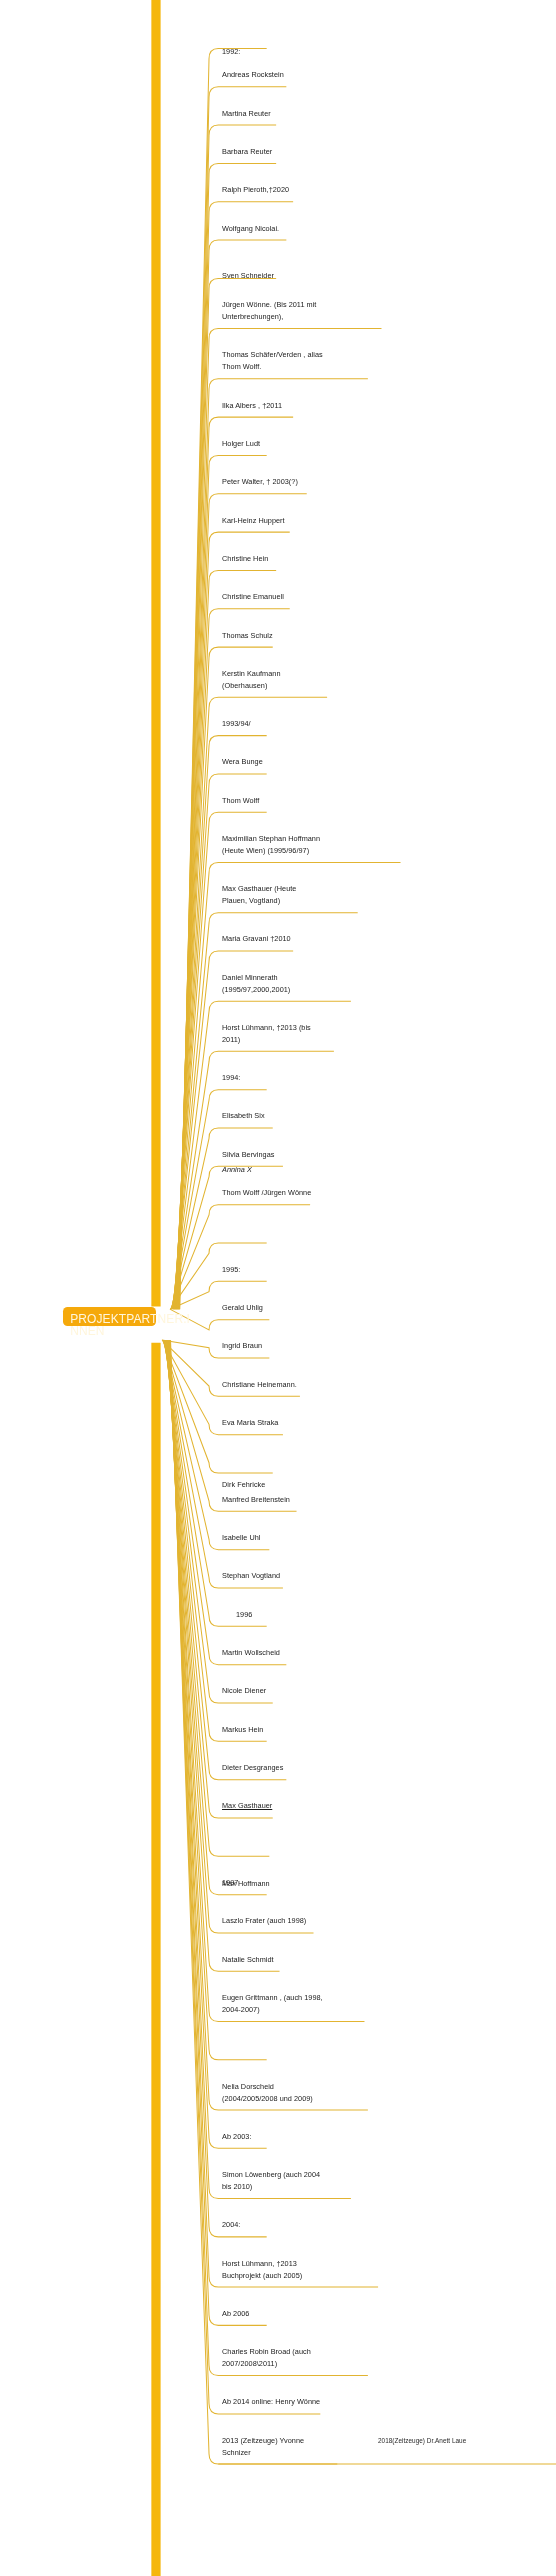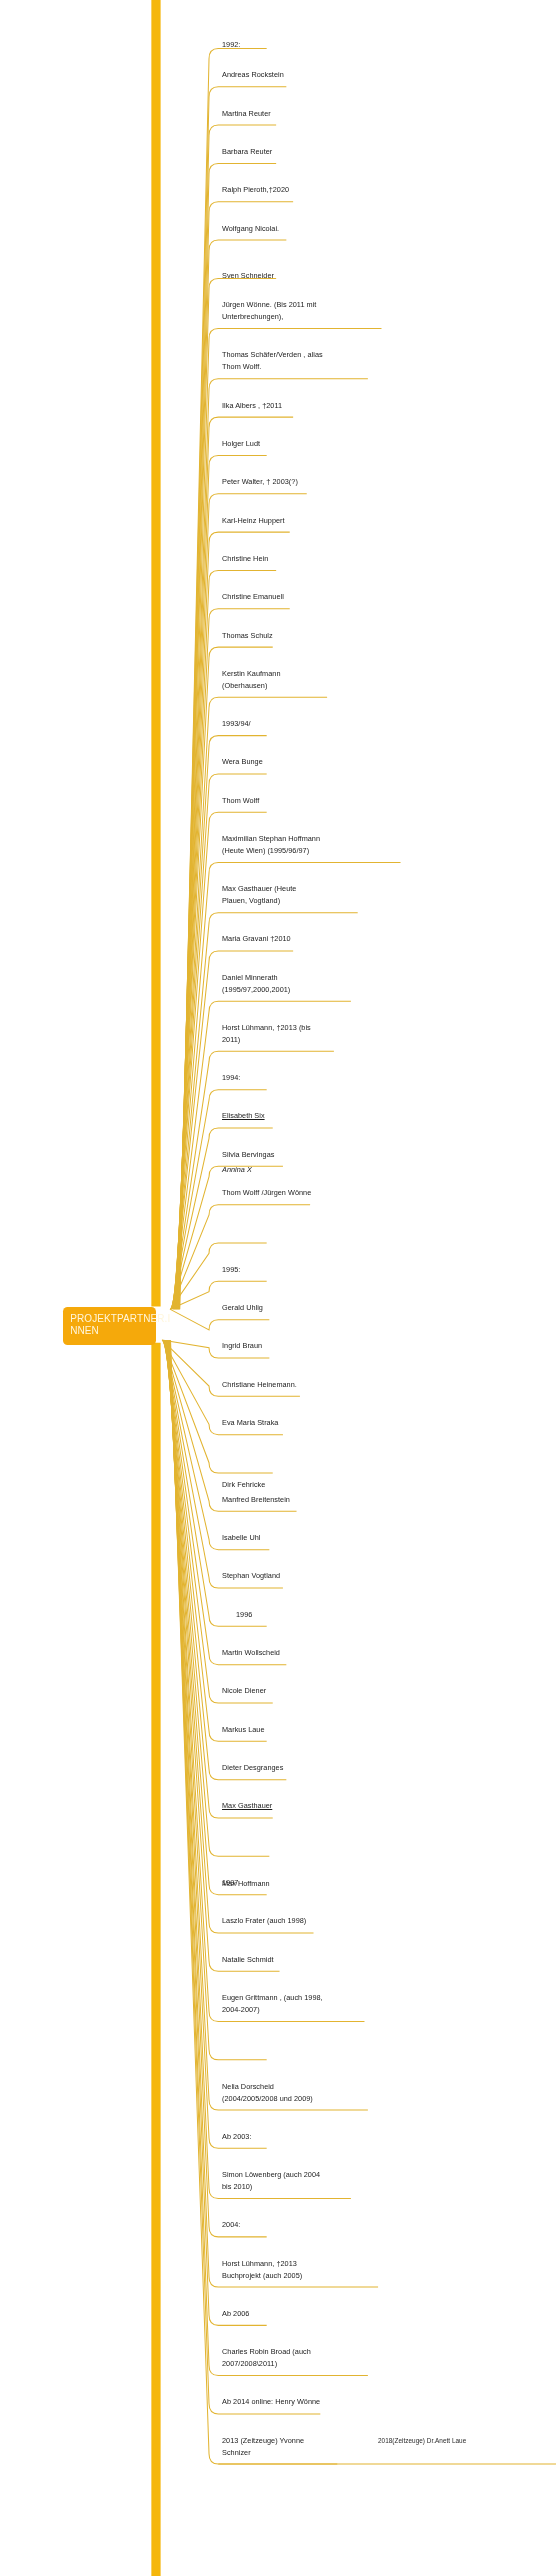--- a/index.html
+++ b/index.html
@@ -8,27 +8,27 @@
     width:556px;height:2641px;position:relative;overflow:hidden;
     -webkit-font-smoothing:antialiased;
   }
   #stage{position:absolute;inset:0;width:556px;height:2641px;}
   #edges{position:absolute;left:0;top:0;width:556px;height:2641px;pointer-events:none;}
 
   
   #root-node{
     position:absolute;
     left:63px; top:1307px;
-    width:93px; height:38px;
+    width:93px; height:19px;
     background:#F5A90B;
     border-radius:4.6px;
     box-sizing:border-box;
     padding:5.7px 6.2px 0 7.2px;
     color:#FFF6DC;
-    font-size:10px;
+    font-size:12px;
     line-height:12.4px;
     letter-spacing:0.1px;
     z-index:5;
   }
   #root-node .rootline{display:block;white-space:pre;}
 
   
   .leaf{
     position:absolute;
     left:222px;
@@ -119,21 +119,21 @@
       <path d="M 655.2 4782.6 L 424 4782.6 Q 406 4782.6 406 4762.6 L 331.22 2601" fill="none" stroke="#E2B431" stroke-width="2" stroke-linecap="butt"></path>
       <path d="M 1080 4782.6 L 424 4782.6" fill="none" stroke="#E2B431" stroke-width="2" stroke-linecap="butt"></path>
     </svg>
 
   <div id="root-node">
     <span class="rootline">PROJEKTPARTNER.I</span>
     <span class="rootline">NNEN</span>
   </div>
 
   <div id="leaves">
-      <div class="leaf" style="top: 39px;">1992:</div>
+      <div class="leaf" style="top: 46px;">1992:</div>
       <div class="leaf" style="top: 69px;">Andreas Rockstein</div>
       <div class="leaf" style="top: 108px;">Martina Reuter</div>
       <div class="leaf" style="top: 146px;">Barbara Reuter</div>
       <div class="leaf" style="top: 184px;">Ralph Pieroth,†2020</div>
       <div class="leaf" style="top: 223px;">Wolfgang Nicolai.</div>
       <div class="leaf" style="top: 270px;">Sven Schneider</div>
       <div class="leaf" style="top: 299px;">Jürgen Wönne. (Bis 2011 mit Unterbrechungen),</div>
       <div class="leaf" style="top: 349px;">Thomas Schäfer/Verden , alias Thom Wolff.</div>
       <div class="leaf" style="top: 400px;">Ilka Albers , †2011</div>
       <div class="leaf" style="top: 438px;">Holger Ludt</div>
@@ -145,37 +145,37 @@
       <div class="leaf" style="top: 668px;">Kerstin Kaufmann (Oberhausen)</div>
       <div class="leaf" style="top: 718px;">1993/94/</div>
       <div class="leaf" style="top: 756px;">Wera Bunge</div>
       <div class="leaf" style="top: 795px;">Thom Wolff</div>
       <div class="leaf" style="top: 833px;">Maximilian Stephan Hoffmann (Heute Wien) (1995/96/97)</div>
       <div class="leaf" style="top: 883px;">Max Gasthauer (Heute Plauen, Vogtland)</div>
       <div class="leaf" style="top: 933px;">Maria Gravani †2010</div>
       <div class="leaf" style="top: 972px;">Daniel Minnerath (1995/97,2000,2001)</div>
       <div class="leaf" style="top: 1022px;">Horst Lühmann, †2013 (bis 2011)</div>
       <div class="leaf" style="top: 1072px;">1994:</div>
-      <div class="leaf" style="top: 1110px; text-decoration: underline;">Elisabeth Six</div>
+      <div class="leaf" style="top: 1110px;">Elisabeth Six</div>
       <div class="leaf" style="top: 1149px;">Silvia Bervingas</div>
       <div class="leaf" style="top: 1187px;">Thom Wolff /Jürgen Wönne</div>
       <div class="leaf" style="top: 1164px; font-style: italic;">Annina X</div>
       <div class="leaf" style="top: 1264px;">1995:</div>
       <div class="leaf" style="top: 1302px;">Gerald Uhlig</div>
       <div class="leaf" style="top: 1340px;">Ingrid Braun</div>
       <div class="leaf" style="top: 1379px;">Christiane Heinemann.</div>
       <div class="leaf" style="top: 1417px;">Eva Maria Straka</div>
       <div class="leaf" style="top: 1455px; margin-top: 24px;">Dirk Fehricke</div>
       <div class="leaf" style="top: 1494px;">Manfred Breitenstein</div>
       <div class="leaf" style="top: 1532px;">Isabelle Uhl</div>
       <div class="leaf" style="top: 1570px;">Stephan Vogtland</div>
       <div class="leaf" style="top: 1609px; margin-left: 14px;">1996</div>
       <div class="leaf" style="top: 1647px;">Martin Wollscheid</div>
       <div class="leaf" style="top: 1685px;">Nicole Diener</div>
-      <div class="leaf" style="top: 1724px;">Markus Laue</div>
+      <div class="leaf" style="top: 1724px;">Markus Hein</div>
       <div class="leaf" style="top: 1762px;">Dieter Desgranges</div>
       <div class="leaf" style="top: 1800px; text-decoration: underline;">Max Gasthauer</div>
       <div class="leaf" style="top: 1878px;">Max Hoffmann</div>
       <div class="leaf" style="top: 1877px;">1997</div>
       <div class="leaf" style="top: 1915px;">Laszlo Frater (auch 1998)</div>
       <div class="leaf" style="top: 1954px;">Natalie Schmidt</div>
       <div class="leaf" style="top: 1992px;">Eugen Grittmann , (auch 1998, 2004-2007)</div>
       <div class="leaf" style="top: 2042px;"></div>
       <div class="leaf" style="top: 2081px;">Nelia Dorscheid (2004/2005/2008 und 2009)</div>
       <div class="leaf" style="top: 2131px;">Ab 2003:</div>

